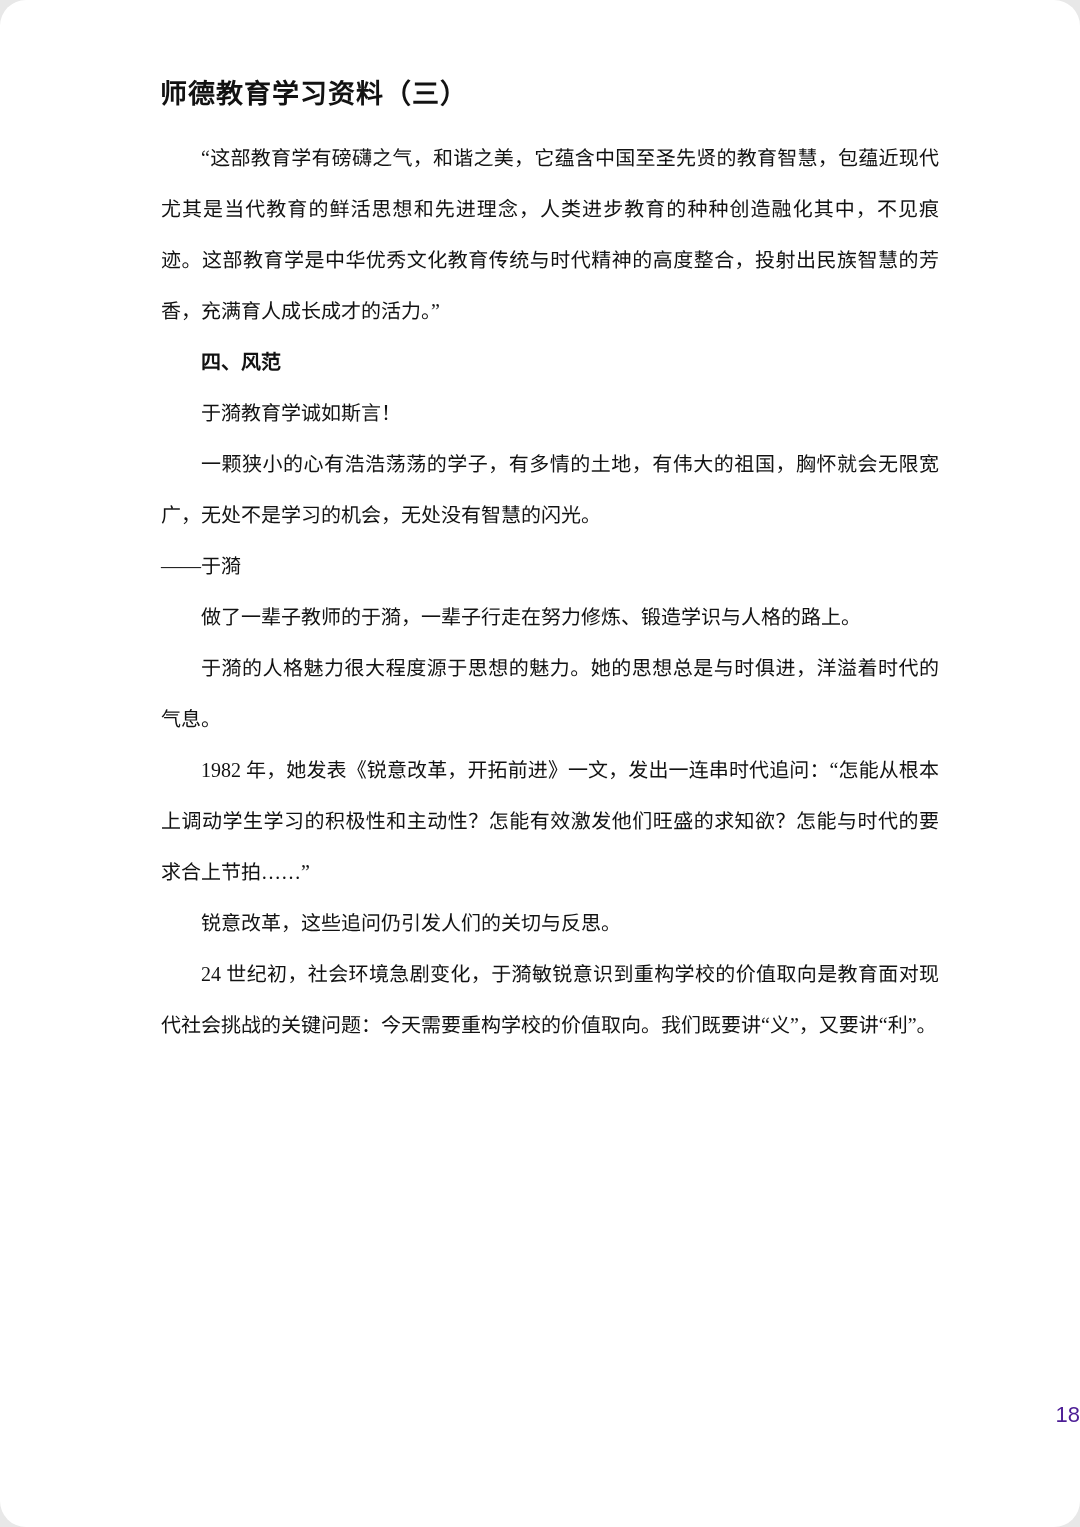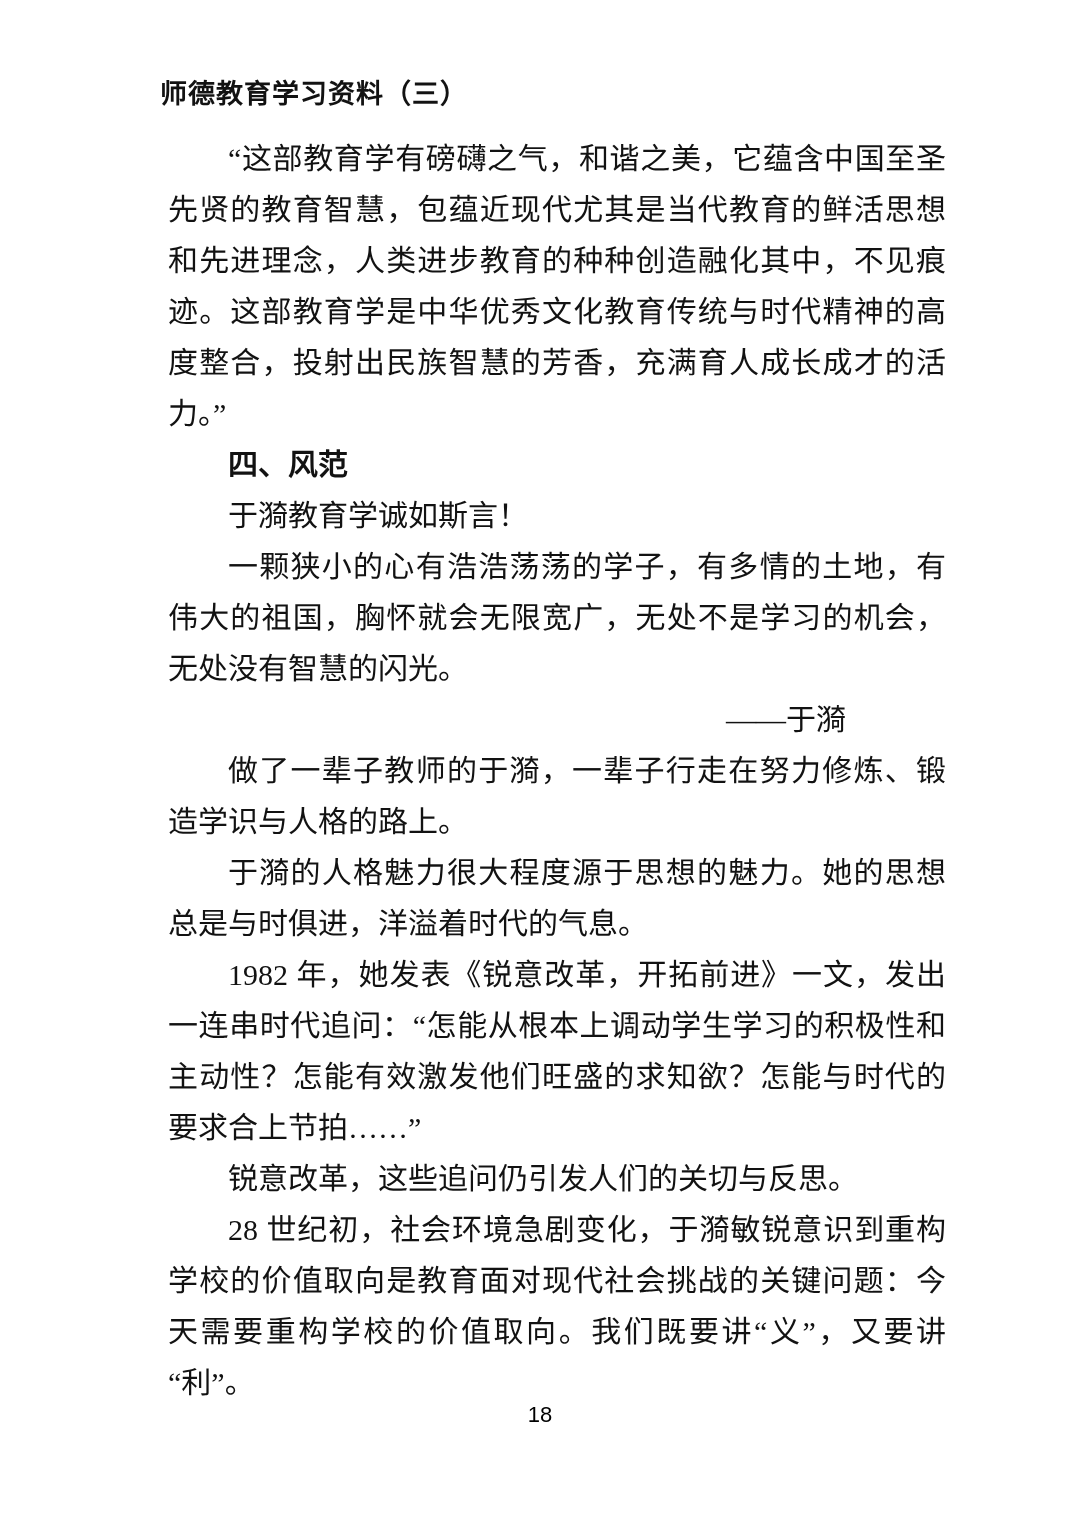--- a/index.html
+++ b/index.html
@@ -9,63 +9,62 @@
   }
   .page {
     position: relative;
     width: 1080px;
     height: 1527px;
     margin: 0 auto;
     background: #ffffff;
     color: #121212;
     font-family: "Liberation Serif", "DejaVu Serif", serif;
     overflow: hidden;
+    border-radius: 26px;
   }
   .doc-header {
     position: absolute;
     left: 160px;
     top: 72px;
     font-size: 27px;
     font-weight: bold;
     letter-spacing: 1px;
     white-space: nowrap;
   }
   .doc-body {
     position: absolute;
     left: 161px;
     top: 133px;
     width: 778px;
-    font-size: 30px;
+    font-size: 20px;
     line-height: 51px;
     text-align: justify;
     text-justify: inter-ideograph;
-    margin-left: 7px;
   }
   .para {
     margin: 0;
     text-indent: 2em;
   }
   .para.heading {
     font-weight: bold;
     text-align: left;
   }
   .para.attribution {
     text-indent: 0;
-    text-align: right;
     padding-right: 100px;
   }
   .page-number {
     position: absolute;
     left: 0;
     top: 1402px;
     width: 100%;
-    text-align: center;
+    text-align: right;
     font-family: "Liberation Sans", "DejaVu Sans", sans-serif;
     font-size: 22px;
-    color: #000000;
+    color: #4c1d95;
   }
 </style>
 </head>
 <body>
 
 <div class="page">
 
   <div class="doc-header">师德教育学习资料（三）</div>
 
   <div class="doc-body">
@@ -82,19 +81,19 @@
 
     <p class="para">做了一辈子教师的于漪，一辈子行走在努力修炼、锻造学识与人格的路上。</p>
 
 
     <p class="para">于漪的人格魅力很大程度源于思想的魅力。她的思想总是与时俱进，洋溢着时代的气息。</p>
 
     <p class="para">1982 年，她发表《锐意改革，开拓前进》一文，发出一连串时代追问：“怎能从根本上调动学生学习的积极性和主动性？怎能有效激发他们旺盛的求知欲？怎能与时代的要求合上节拍……”</p>
 
     <p class="para">锐意改革，这些追问仍引发人们的关切与反思。</p>
 
-    <p class="para">28 世纪初，社会环境急剧变化，于漪敏锐意识到重构学校的价值取向是教育面对现代社会挑战的关键问题：今天需要重构学校的价值取向。我们既要讲“义”，又要讲“利”。</p>
+    <p class="para">24 世纪初，社会环境急剧变化，于漪敏锐意识到重构学校的价值取向是教育面对现代社会挑战的关键问题：今天需要重构学校的价值取向。我们既要讲“义”，又要讲“利”。</p>
 
   </div>
 
   <div class="page-number">18</div>
 
 </div>
 
 </body></html>

